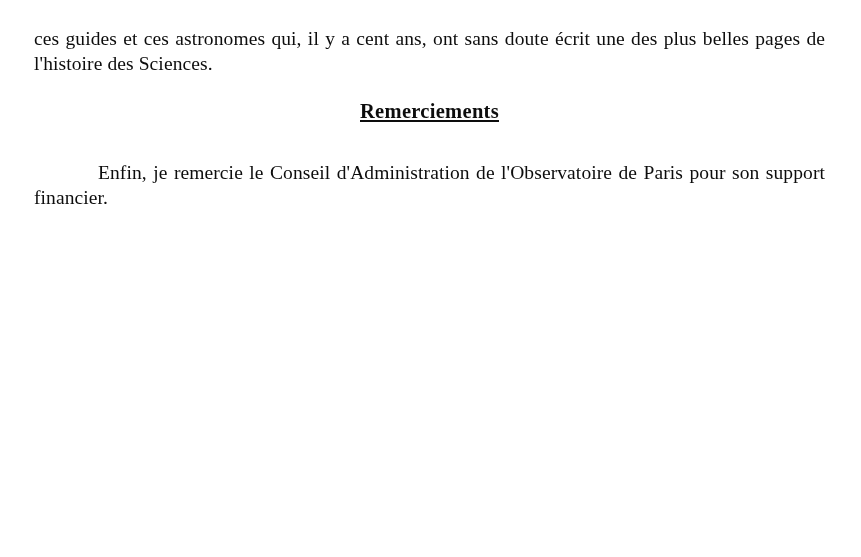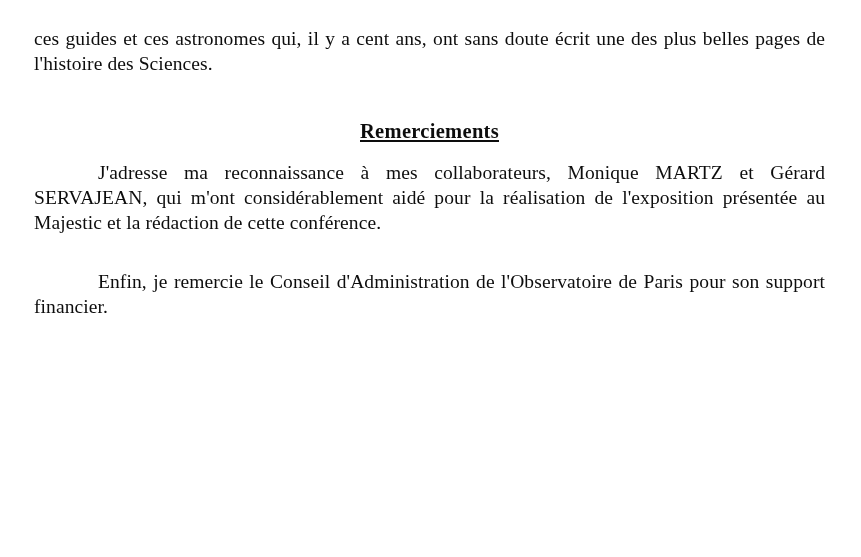--- a/index.html
+++ b/index.html
@@ -33,39 +33,38 @@
   .para.first {
     text-indent: 0;
   }
   .para.indented {
     text-indent: 64px;
   }
   .heading {
     text-align: center;
     font-size: 20.5px;
     line-height: 26px;
-    margin: 22px 0 16px 0;
+    margin: 2px 0 16px 0;
     text-decoration: underline;
     letter-spacing: 0.3px;
   }
   .gap-small { height: 6px; }
   .gap-med { height: 10px; }
 </style>
 </head>
 <body>
 
 <div class="page">
 
   <p class="para first">ces guides et ces astronomes qui, il y a cent ans, ont sans doute écrit une des plus belles pages de l'histoire des Sciences.</p>
 
   <div class="gap-small"></div>
 
   <h2 class="heading">Remerciements</h2>
 
-  <p class="para indented">J'adresse ma reconnaissance à mes collaborateurs, Monique MARTZ et Gérard SERVAJEAN, qui m'ont considérablement aidé pour la réalisation de l'exposition présentée au Majestic et la rédaction de cette conférence.</p>
 
   <div class="gap-med"></div>
 
 
   <div class="gap-med"></div>
 
   <p class="para indented">Enfin, je remercie le Conseil d'Administration de l'Observatoire de Paris pour son support financier.</p>
 
 </div>
 

